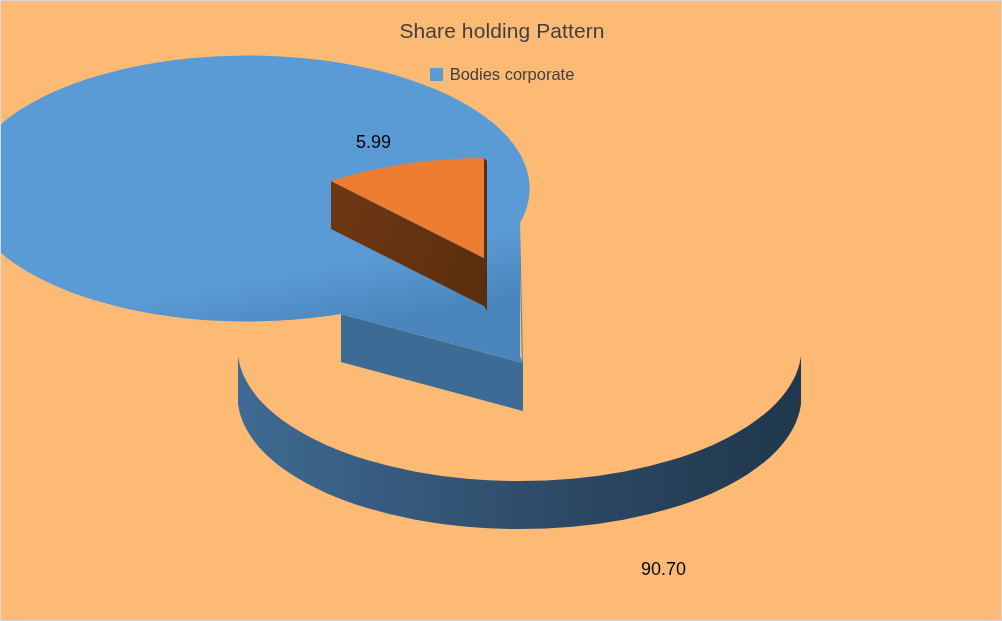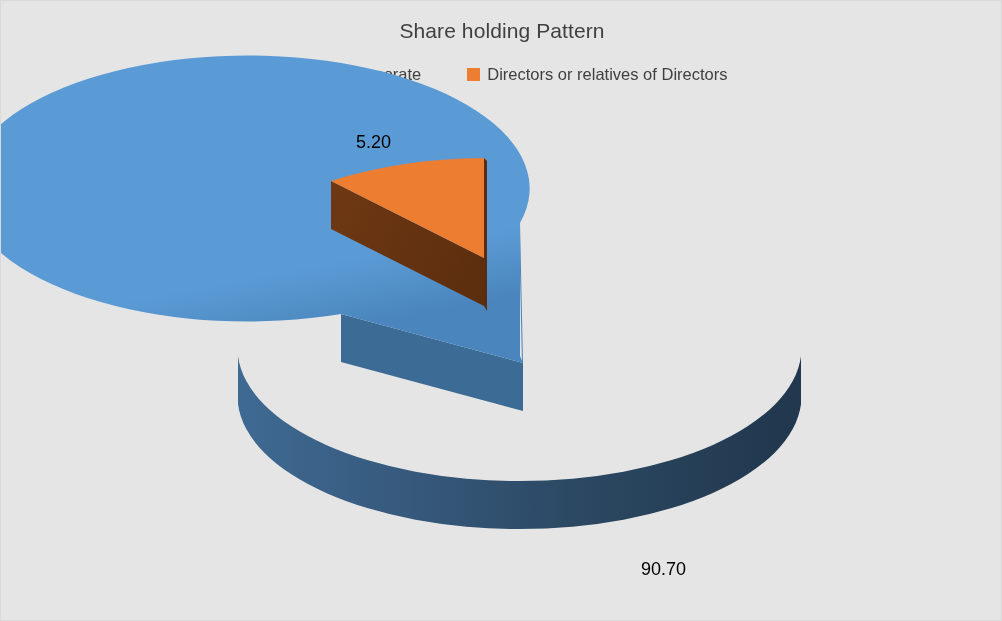--- a/index.html
+++ b/index.html
@@ -7,21 +7,21 @@
     padding: 0;
     background: #ffffff;
   }
   body {
     font-family: "Liberation Sans", sans-serif;
   }
   #chart-frame {
     position: relative;
     width: 1002px;
     height: 621px;
-    background: #e5e5e5;
+    background: #fdba74;
     border: 1px solid #d9d9d9;
     box-sizing: border-box;
     overflow: hidden;
   }
   #chart-title {
     position: absolute;
     top: 18px;
     left: 0;
     width: 1002px;
     text-align: center;
@@ -82,24 +82,20 @@
 
 <div id="chart-frame">
 
   <div id="chart-title">Share holding Pattern</div>
 
   <div id="legend">
     <div class="legend-entry">
       <span class="legend-swatch" style="background:#5b9bd5"></span>
       <span class="legend-label">Bodies corporate</span>
     </div>
-    <div class="legend-entry">
-      <span class="legend-swatch" style="background:#ed7d31"></span>
-      <span class="legend-label">Directors or relatives of Directors</span>
-    </div>
   </div>
 
   <svg id="pie-area" viewBox="0 0 1002 621">
     <defs>
       <linearGradient id="blueWallGrad" x1="0" y1="0" x2="1" y2="0">
         <stop offset="0" stop-color="#3f6a93"></stop>
         <stop offset="0.30" stop-color="#36597c"></stop>
         <stop offset="0.62" stop-color="#2b4761"></stop>
         <stop offset="1" stop-color="#20374d"></stop>
       </linearGradient>
@@ -156,16 +152,16 @@
 
       <path d="M 483,257 L 483,305 L 486,310 L 486,160 L 483,157 Z" fill="#5a2d0e"></path>
 
       <path d="M 483,257
                L 330,180
                A 282,133 0 0 1 483,157
                Z" fill="#ed7d31"></path>
     </g>
   </svg>
 
-  <div class="data-label" id="label-directors">5.20</div>
+  <div class="data-label" id="label-directors">5.99</div>
   <div class="data-label" id="label-bodies">90.70</div>
 
 </div>
 
 </body></html>

